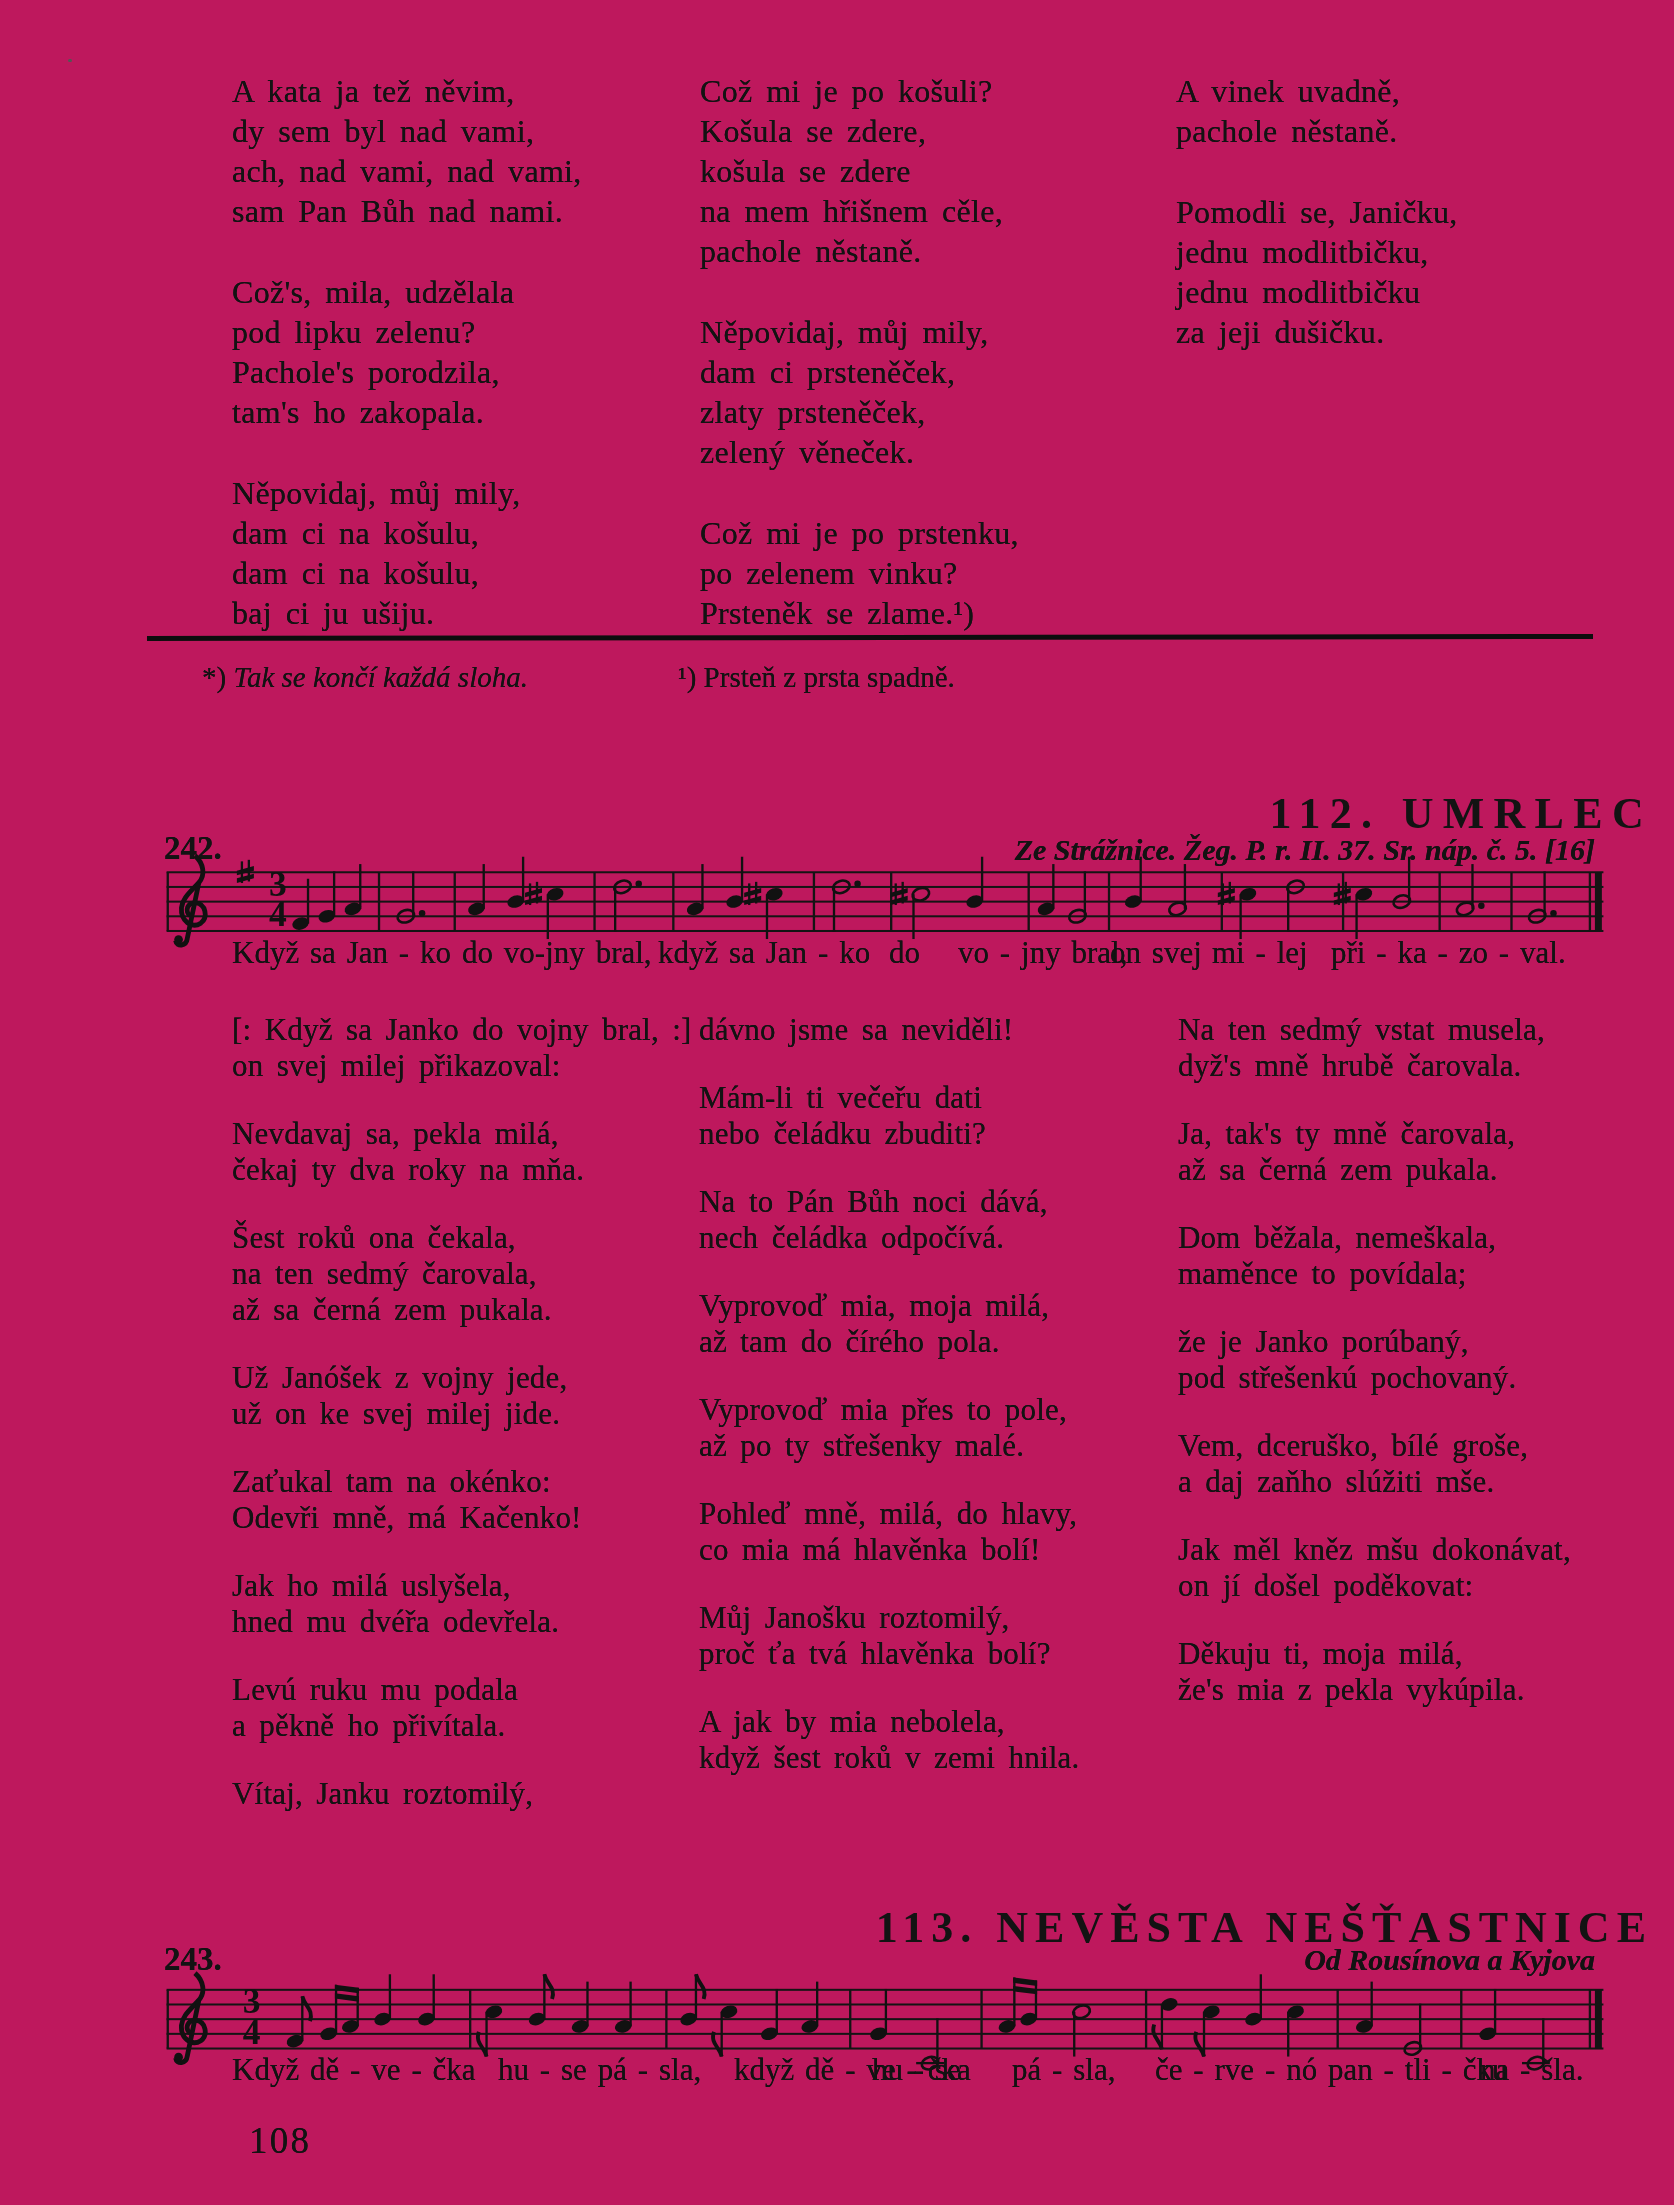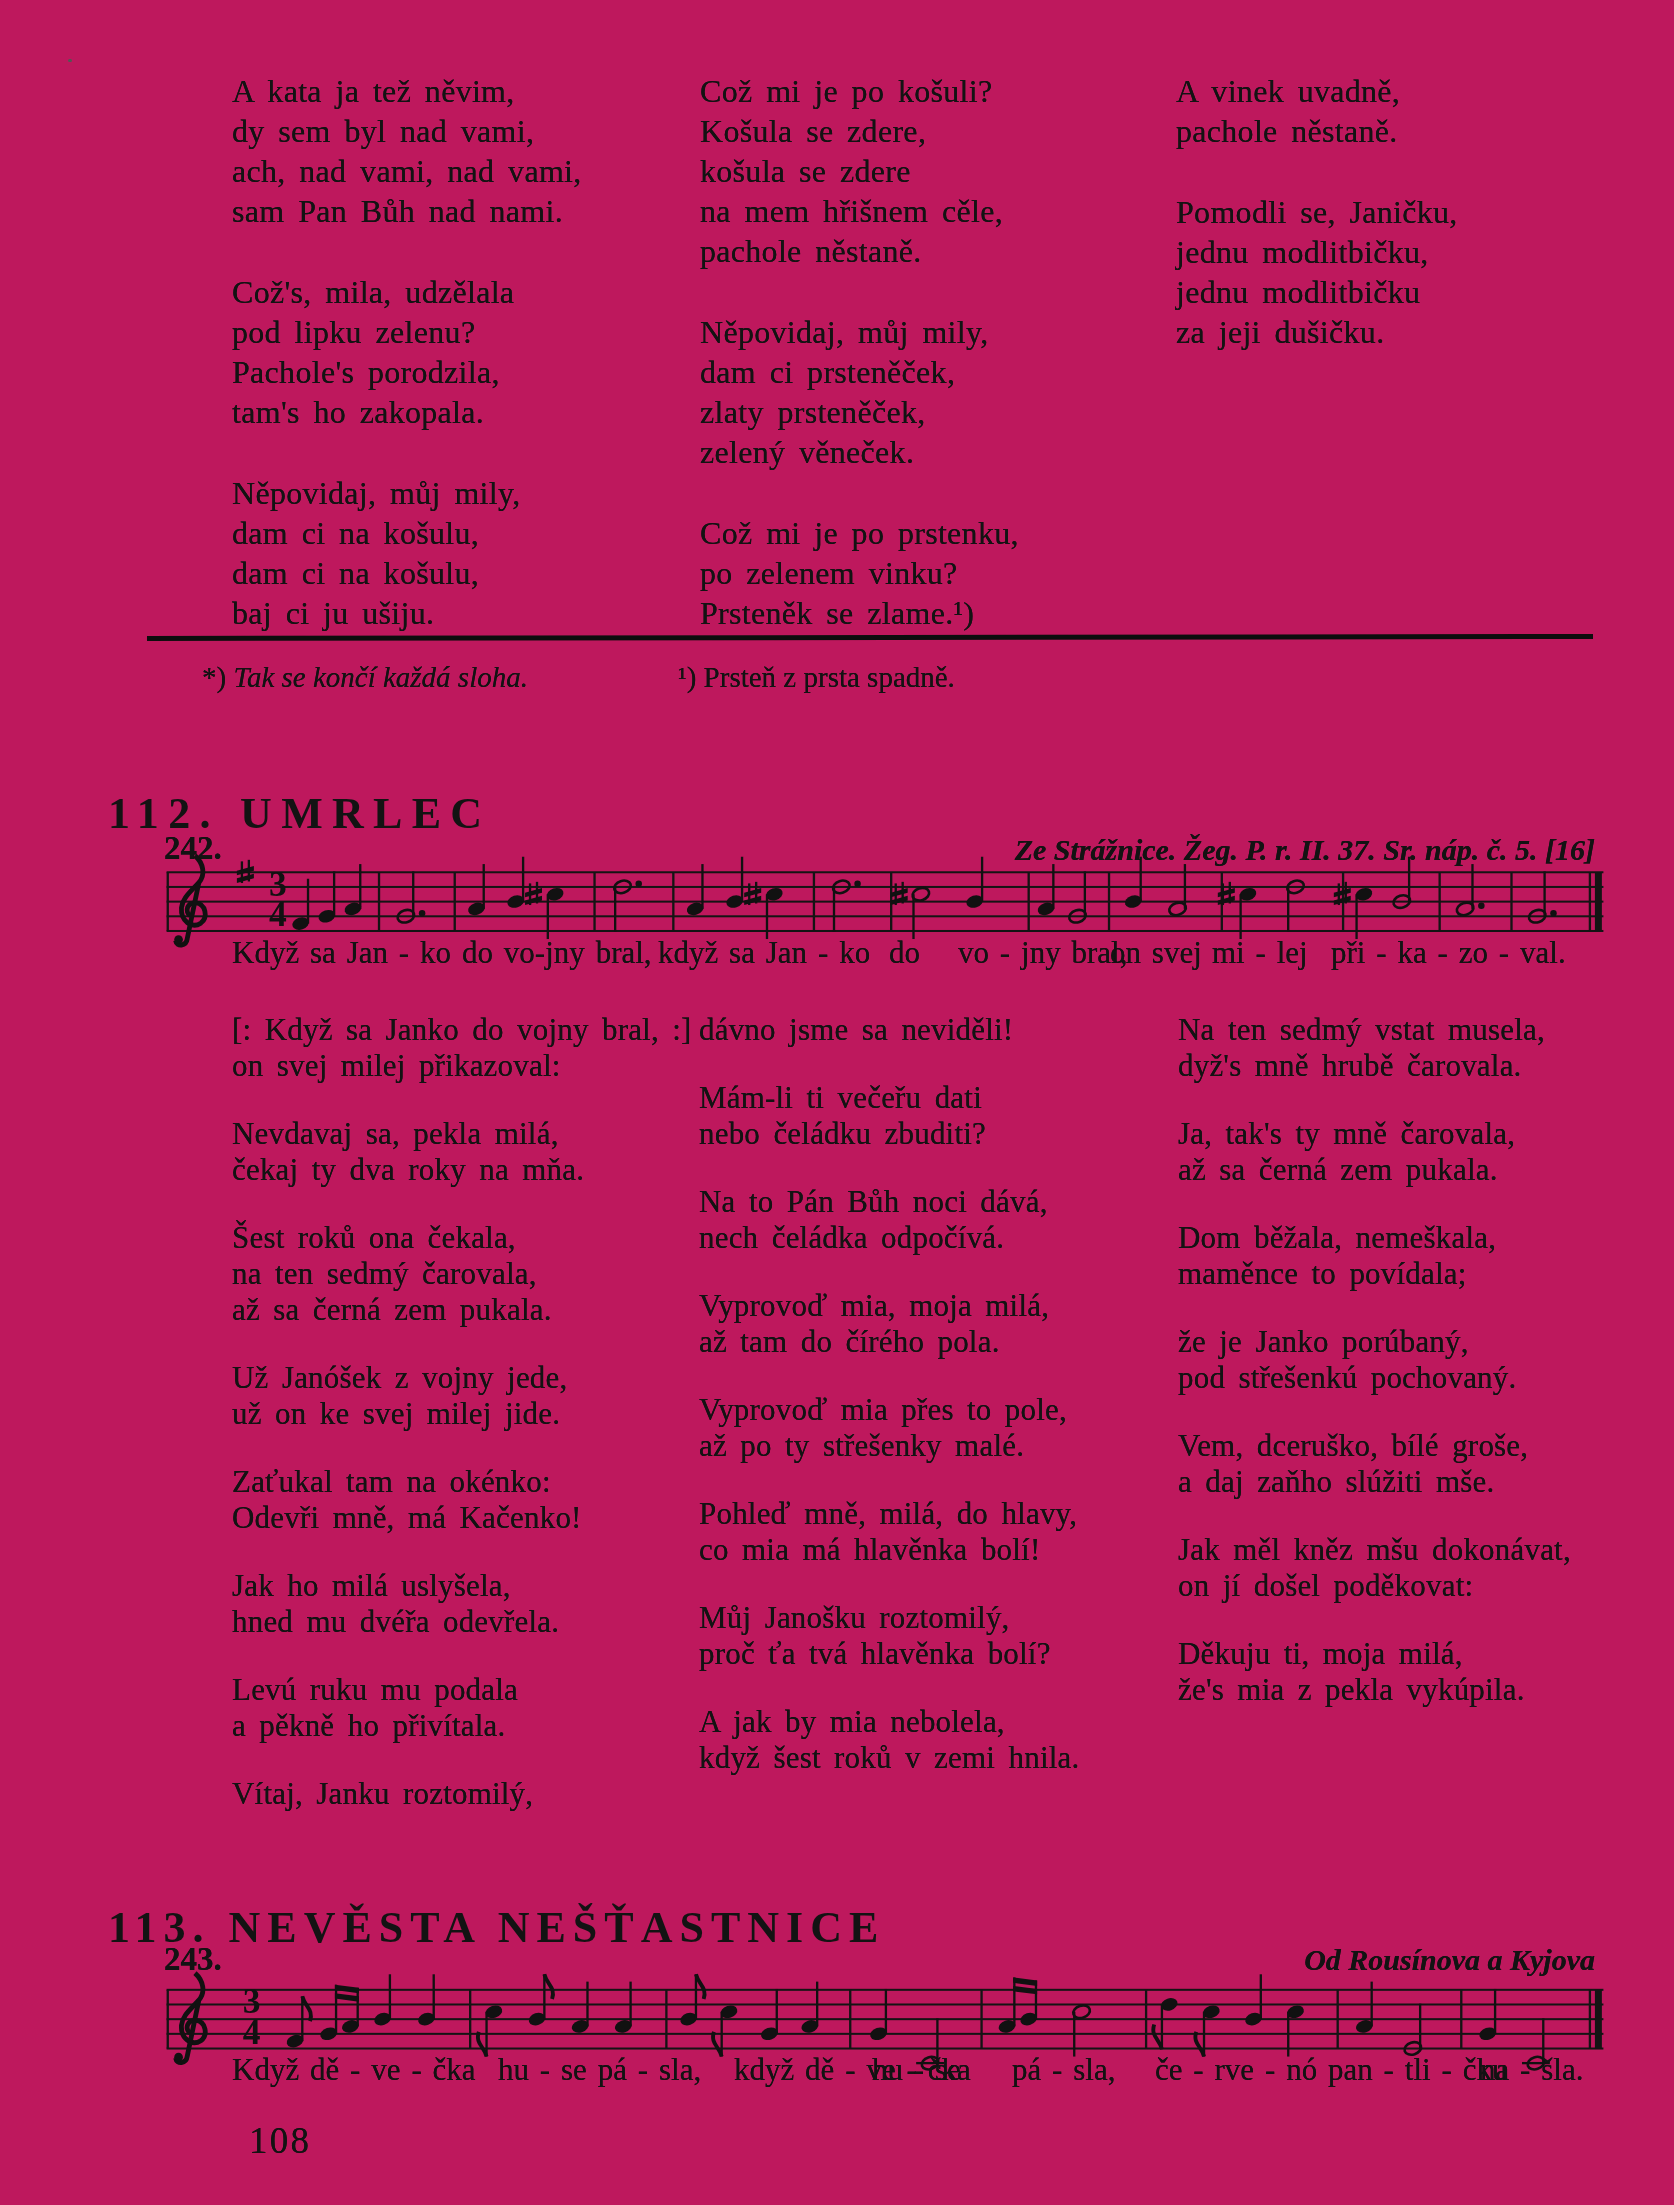--- a/index.html
+++ b/index.html
@@ -16,21 +16,21 @@
   .vcol2{position:absolute; top:1012px; font-size:31px; line-height:36px;
         letter-spacing:0.2px; word-spacing:5.4px; text-shadow:0 0 0.5px currentColor;}
   .vcol2 .stanza{margin:0 0 32px 0;}
   .rule{position:absolute; left:147px; top:635px; width:1446px; height:4.6px;
         background:#0d0d0d; transform:rotate(-.08deg);}
   .fnrow{position:absolute; top:661px; left:0; width:1674px; font-size:29px;
         text-shadow:0 0 0.4px currentColor;}
   .fn-left{position:absolute; left:202px; top:0;}
   .fn-right{position:absolute; left:678px; top:0;}
   .ital{font-style:italic;}
-  .song-title{position:absolute; left:108px; width:1545px; text-align:left;
+  .song-title{position:absolute; left:108px; width:1545px; text-align:right;
         font-size:44px; font-weight:700; letter-spacing:9.3px;
         font-family:"Liberation Serif","DejaVu Serif",serif;}
   .song-no{position:absolute; left:164px; font-size:33px; font-weight:700;
         text-shadow:0 0 0.4px currentColor;}
   .song-src{position:absolute; right:79px; font-size:30px; font-style:italic;
         font-weight:600; text-shadow:0 0 0.3px currentColor;}
   svg.staff{position:absolute; left:155px; width:1460px;}
   .staff-lyr{position:absolute; left:0; width:1674px; font-size:31px;
         text-shadow:0 0 0.5px currentColor; word-spacing:3.1px;}
   .staff-lyr span{position:absolute; white-space:nowrap;}

